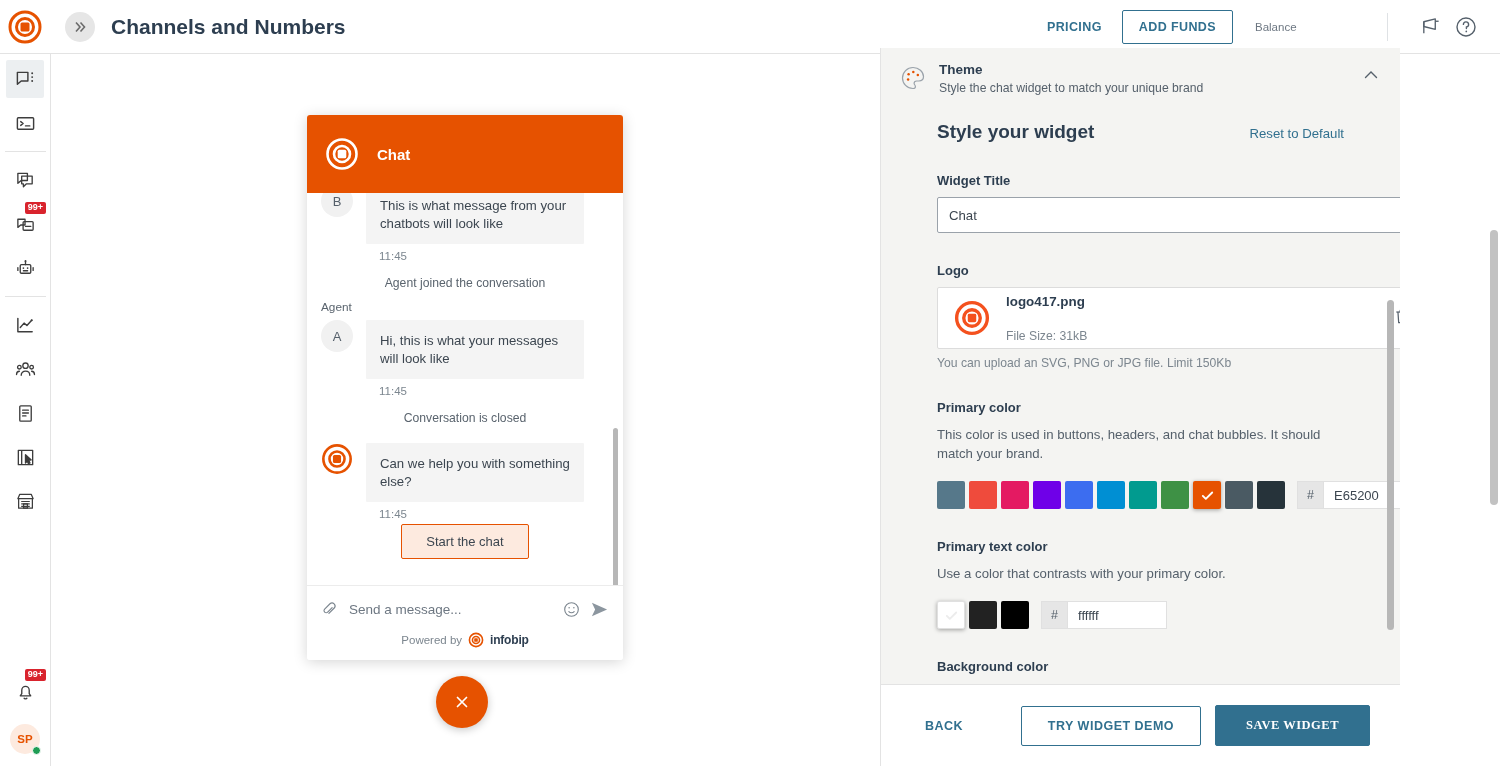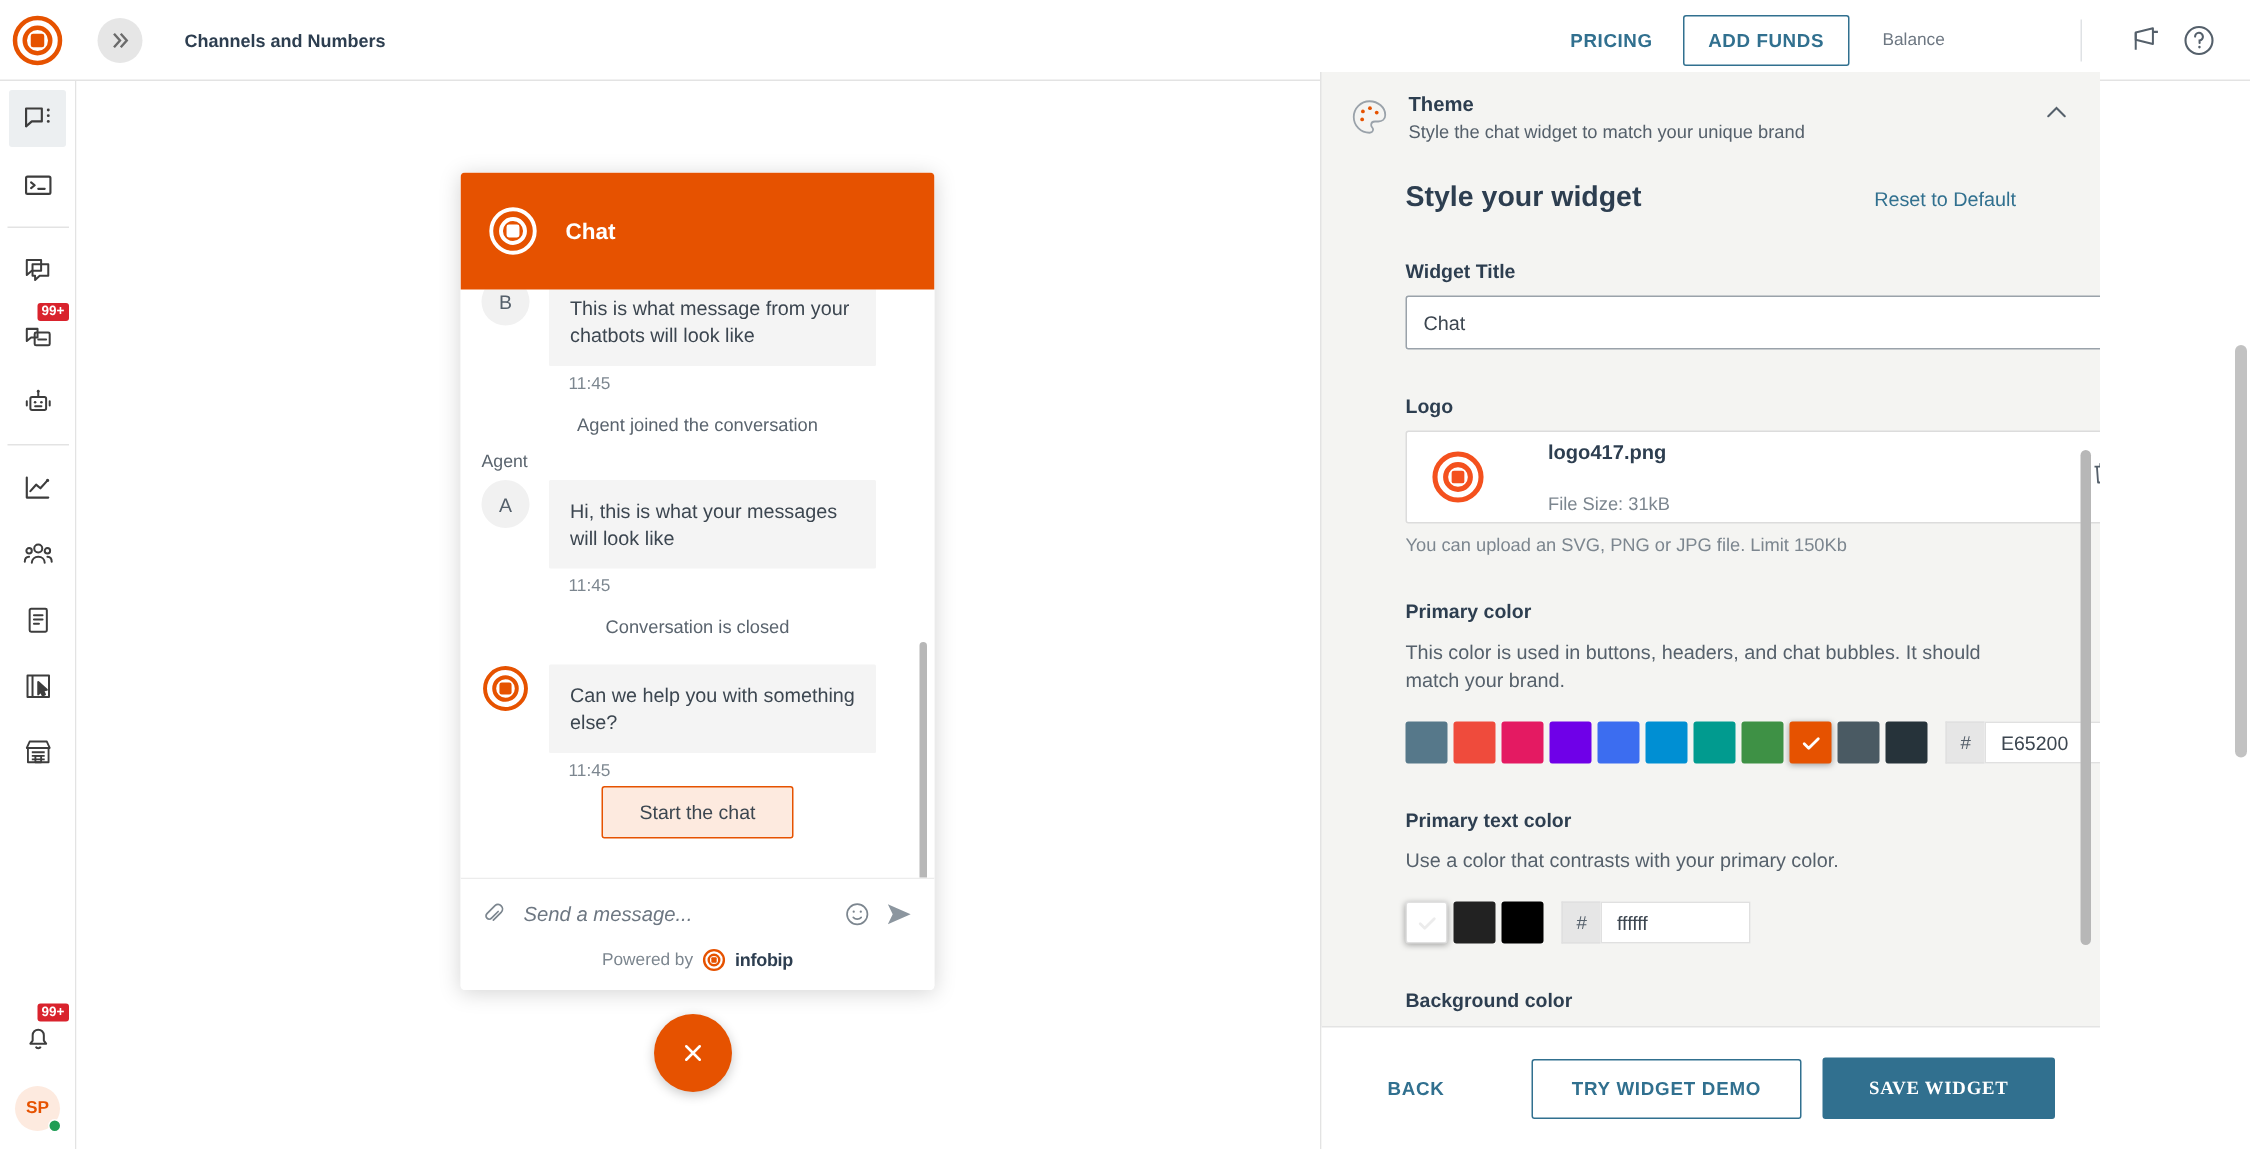--- a/index.html
+++ b/index.html
@@ -26,21 +26,21 @@
   }
   .bullseye { display: block; }
   .collapse-btn {
     width: 30px; height: 30px; border-radius: 50%;
     background: #e6e6e6; color: #6b6b6b;
     margin-left: 22px; flex: 0 0 auto;
     display: flex; align-items: center; justify-content: center;
     font-size: 14px; letter-spacing: -2px; cursor: pointer;
   }
   .page-title {
-    margin-left: 28px; font-size: 12px; font-weight: bold; color: #2d3e50;
+    margin-left: 16px; font-size: 21px; font-weight: bold; color: #2d3e50;
     white-space: nowrap;
   }
   .topbar-right {
     margin-left: auto; display: flex; align-items: center; height: 100%;
     padding-right: 18px;
   }
   .link-btn {
     color: #31708f; font-size: 12.5px; font-weight: bold; letter-spacing: .4px;
     text-decoration: none; padding: 0 14px; cursor: pointer;
   }
@@ -135,21 +135,20 @@
   .widget-scrollbar {
     position: absolute; right: 5px; top: 235px; width: 5px; height: 218px;
     background: #b7b7b7; border-radius: 3px;
   }
   .widget-footer { flex: 0 0 auto; border-top: 1px solid #ececec; background: #fff; padding: 0 14px; }
   .composer { display: flex; align-items: center; height: 46px; }
   .composer input {
     flex: 1 1 auto; border: none; outline: none; font-size: 13.5px;
     color: #0f766e; margin-left: 10px; font-family: "Liberation Sans", sans-serif;
     background: transparent;
-    font-style: italic;
   }
   .composer input::placeholder { color: #6d7782; }
   .composer .c-icon { color: #7c868f; cursor: pointer; margin-left: 10px; display: flex; }
   .powered {
     display: flex; align-items: center; justify-content: center; gap: 6px;
     font-size: 11.5px; color: #7c868f; padding-bottom: 12px;
   }
   .powered b { color: #2d3e50; font-size: 12px; letter-spacing: -.2px; }
   .fab {
     position: absolute; left: 385px; top: 622px; width: 52px; height: 52px;
@@ -188,21 +187,21 @@
   .field-desc { font-size: 13.2px; color: #55606b; margin-top: 10px; line-height: 1.45; max-width: 470px; }
   .text-input {
     margin-top: 9px; width: 492px; height: 36px; background: #fff;
     border: 1px solid #9aa2aa; border-radius: 2px;
     padding: 0 11px; font-size: 13.2px; color: #3c4650;
     font-family: "Liberation Sans", sans-serif; outline: none;
   }
   .logo-card {
     margin-top: 9px; width: 492px; height: 62px; background: #fff;
     border: 1px solid #dcdcdc; border-radius: 2px;
-    display: flex; align-items: center; padding: 0 16px; gap: 26px;
+    display: flex; align-items: center; padding: 0 16px;
   }
   .logo-card .lg { width: 36px; height: 36px; flex: 0 0 auto; }
   .logo-meta { margin-left: 16px; }
   .logo-name { font-size: 13.4px; font-weight: bold; color: #2d3e50; }
   .logo-size { font-size: 12.2px; color: #7c868f; margin-top: 20px; }
   .trash { margin-left: auto; color: #55606b; cursor: pointer; }
   .hint { font-size: 12.2px; color: #7c868f; margin-top: 7px; }
 
   .swatch-row { display: flex; align-items: center; margin-top: 18px; }
   .swatch {

